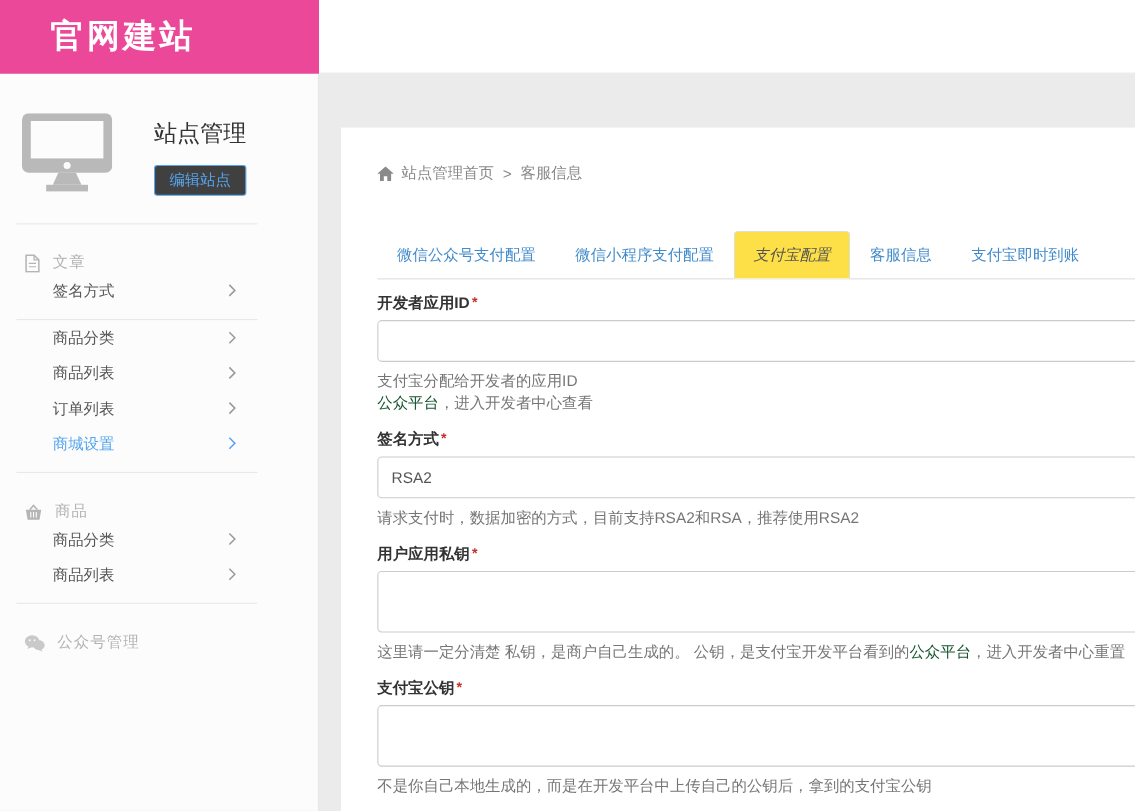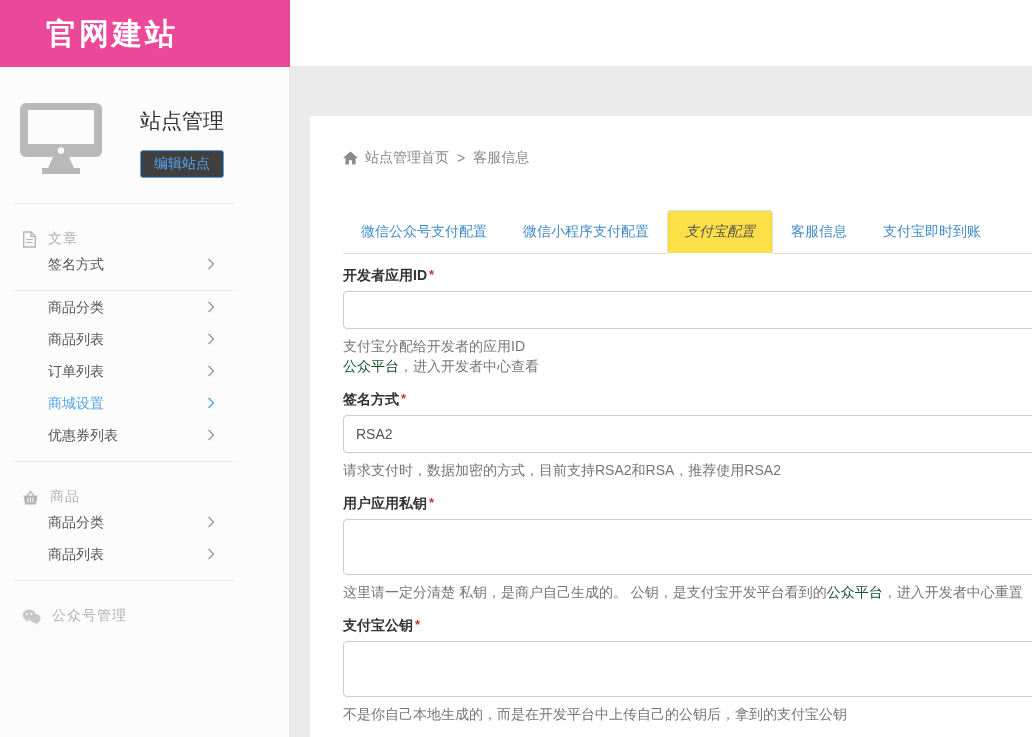--- a/index.html
+++ b/index.html
@@ -146,28 +146,20 @@
       </span>
     </div>
     <div class="side-item active">
       <span>商城设置</span>
       <span class="chev">
         <svg width="8" height="12" viewBox="0 0 8 12">
             <path d="M1.5 1 L6.5 6 L1.5 11" fill="none" stroke="currentColor" stroke-width="1.4"></path>
           </svg>
       </span>
     </div>
-    <div class="side-item">
-      <span>优惠券列表</span>
-      <span class="chev">
-        <svg width="8" height="12" viewBox="0 0 8 12">
-            <path d="M1.5 1 L6.5 6 L1.5 11" fill="none" stroke="currentColor" stroke-width="1.4"></path>
-          </svg>
-      </span>
-    </div>
   </div>
 
   <div class="divider"></div>
 
   <div class="group-header">
     <span>
       <svg width="17" height="16" viewBox="0 0 17 16">
         <path d="M5 5.5 L8.5 1.5 L12 5.5" fill="none" stroke="#b5b5b5" stroke-width="1.4"></path>
         <path d="M1.5 5.5 h14 l-1.6 9 h-10.8 z" fill="#b5b5b5"></path>
         <line x1="6" y1="7.5" x2="6" y2="12.5" stroke="#fcfcfc" stroke-width="1"></line>

